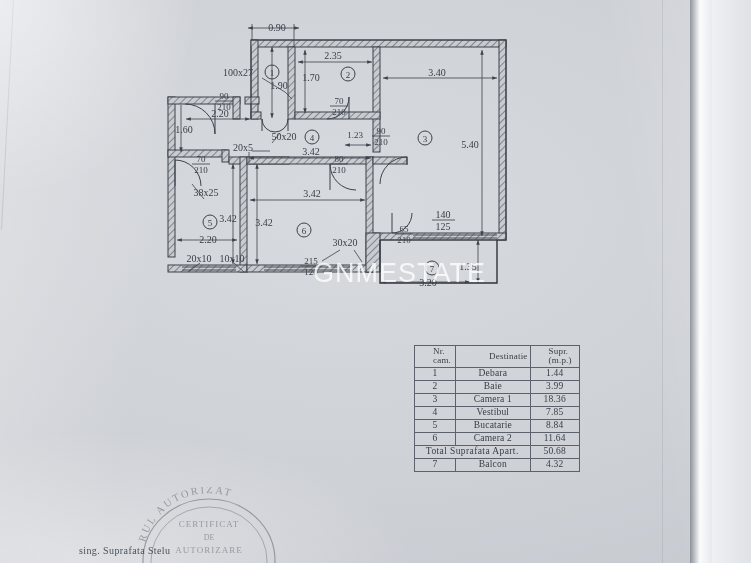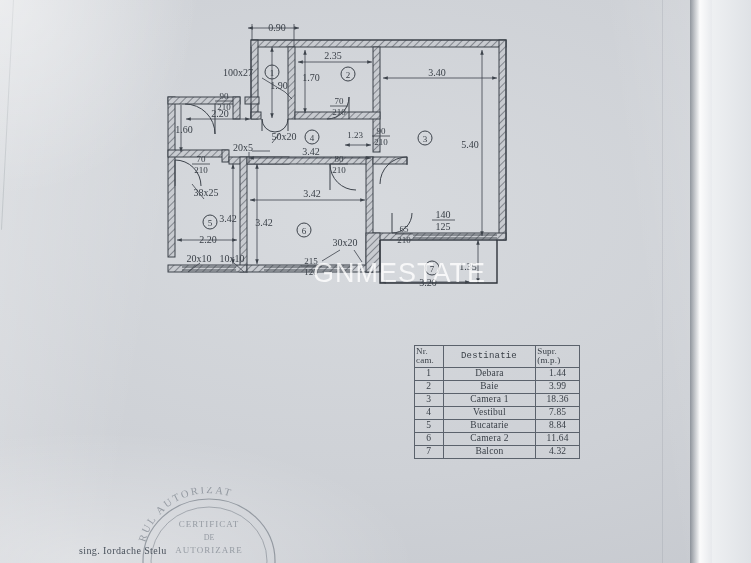--- a/index.html
+++ b/index.html
@@ -32,29 +32,29 @@
     background:transparent;
   }
   #tbl td,#tbl th{
     border:1px solid #5b626c;
     padding:1px 2px;
     font-weight:normal;
     line-height:1.05;
     text-align:center;
     letter-spacing:.2px;
   }
-  #tbl th{font-size:9px;text-align:left;padding-left:1px;}
+  #tbl th{font-size:9px;text-align:left;padding-left:18px;}
   #tbl .c-nr{width:26px;}
   #tbl .c-dest{width:95px;}
   #tbl .c-sup{width:43px;margin-top:28px;}
   #tbl td.dest{}
   #tbl td.sup{}
   #tbl td.total{text-align:center;letter-spacing:.4px;}
   #tbl th.hnr,#tbl th.hsup{text-align:left;}
-  #tbl th.hdest{text-align:center;font-family:Liberation Mono, monospace;}
+  #tbl th.hdest{text-align:right;}
 
   
   #wm{
     position:absolute;left:313px;top:258px;
     font-family:"Liberation Sans", sans-serif;
     font-size:27px;letter-spacing:1px;
     color:rgba(255,255,255,.80);
     font-weight:400;
     white-space:nowrap;
     pointer-events:none;
@@ -350,20 +350,24 @@
       <td>5</td>
       <td class="dest">Bucatarie</td>
       <td class="sup">8.84</td>
     </tr>
     <tr>
       <td>6</td>
       <td class="dest">Camera  2</td>
       <td class="sup">11.64</td>
     </tr>
     <tr>
+      <td class="total" colspan="2">Total  Suprafata  Apart.</td>
+      <td class="sup">50.68</td>
+    </tr>
+    <tr>
       <td>7</td>
       <td class="dest">Balcon</td>
       <td class="sup">4.32</td>
     </tr>
   </tbody>
 </table>
 
 <svg id="stamp" viewBox="0 0 152 76" xmlns="http://www.w3.org/2000/svg">
   <defs>
     <path id="arcpath" d="M10,72 A66,66 0 0 1 142,72" fill="none"></path>
@@ -371,13 +375,13 @@
   <ellipse cx="76" cy="74" rx="66" ry="62" fill="none" stroke="#5a636e" stroke-width="1.2"></ellipse>
   <ellipse cx="76" cy="74" rx="58" ry="54" fill="none" stroke="#5a636e" stroke-width="0.8"></ellipse>
   <text font-family="Liberation Serif, serif" font-size="10.5" fill="#5a636e" letter-spacing="2.2">
     <textPath href="#arcpath" startOffset="8%">RUL AUTORIZAT</textPath>
   </text>
   <text x="76" y="40" text-anchor="middle" font-family="Liberation Serif, serif" font-size="9" fill="#5a636e" letter-spacing="1">CERTIFICAT</text>
   <text x="76" y="53" text-anchor="middle" font-family="Liberation Serif, serif" font-size="8" fill="#5a636e">DE</text>
   <text x="76" y="66" text-anchor="middle" font-family="Liberation Serif, serif" font-size="9" fill="#5a636e" letter-spacing="1">AUTORIZARE</text>
 </svg>
 
-<div id="sig">sing. Iordache Stelu</div>
+<div id="sig">sing. Suprafata Stelu</div>
 
 </body></html>

